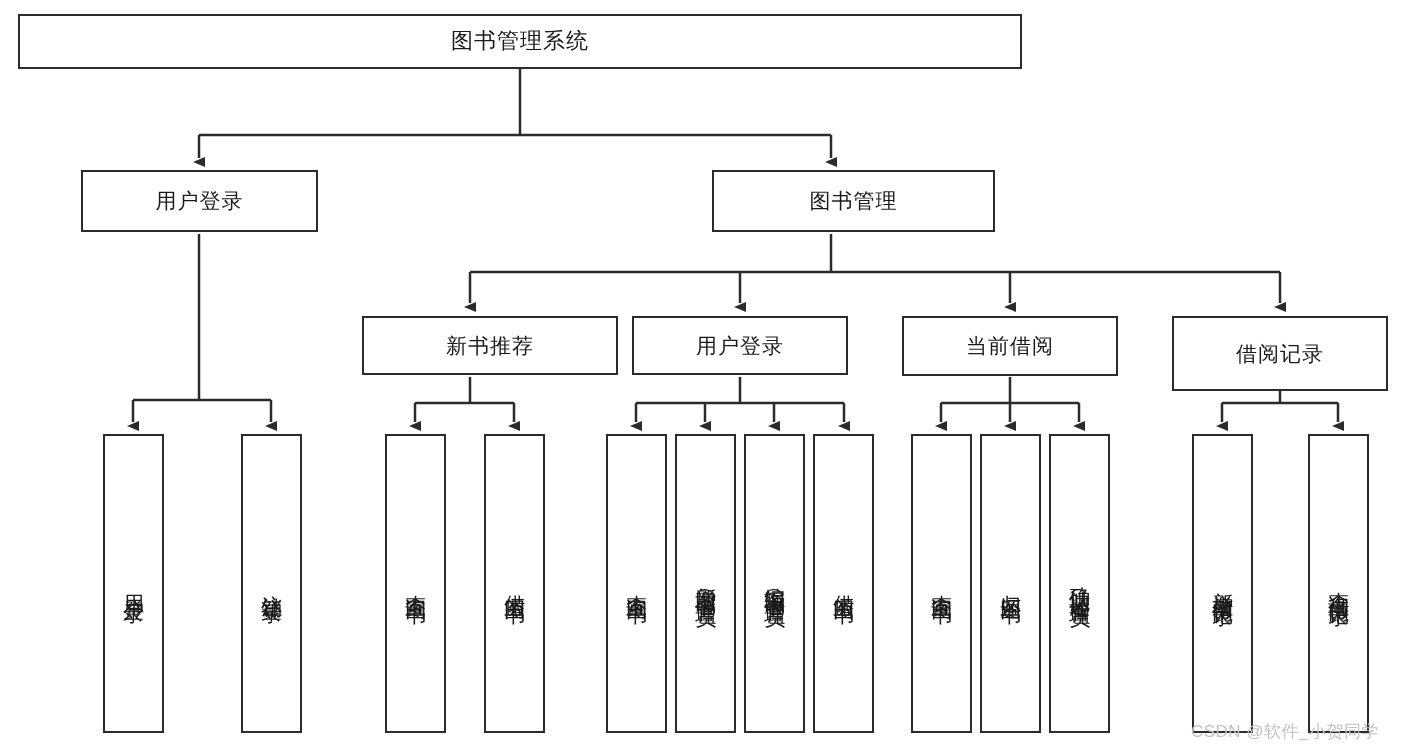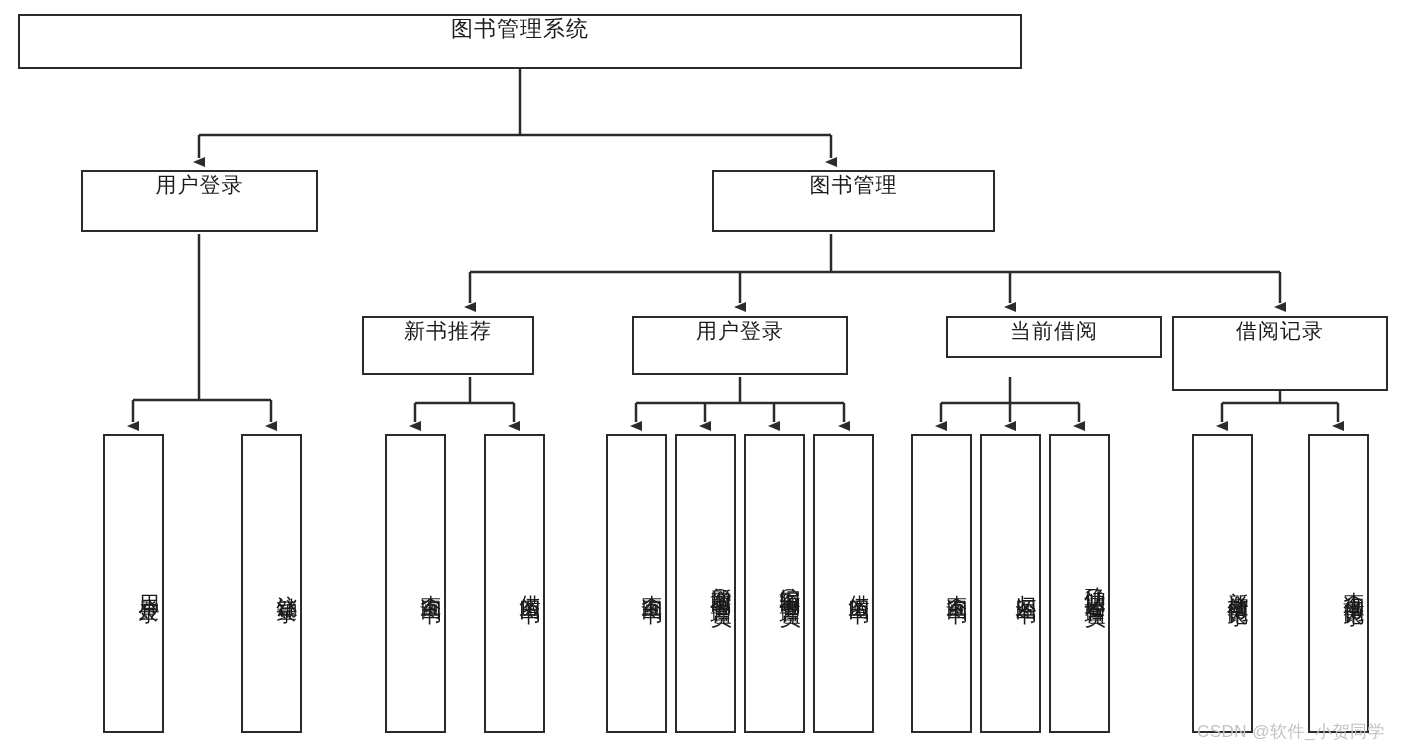--- a/index.html
+++ b/index.html
@@ -24,20 +24,21 @@
     width: 1405px;
     height: 747px;
     pointer-events: none;
   }
   .node {
     position: absolute;
     box-sizing: border-box;
     background: #ffffff;
     border: 2px solid #2b2b2b;
     display: flex;
+    align-items: center;
     justify-content: center;
     color: #1a1a1a;
   }
   .node.horiz {
     font-size: 21px;
     letter-spacing: 1px;
     line-height: 1.2;
   }
   .node.vert {
     writing-mode: vertical-rl;
@@ -51,21 +52,21 @@
     writing-mode: vertical-rl;
     text-orientation: upright;
     display: block;
     text-align: center;
   }
   .node.root {
     font-size: 22px;
   }
   .watermark {
     position: absolute;
-    right: 20px;
+    right: 26px;
     bottom: 4px;
     font-size: 17px;
     color: #c2c2c2;
     letter-spacing: 0.5px;
     white-space: nowrap;
     user-select: none;
     margin-left: 16px;
   }
 </style>
 </head>
@@ -128,27 +129,27 @@
     <span>图书管理系统</span>
   </div>
 
   <div class="node horiz" style="left:81px; top:170px; width:237px; height:62px;">
     <span>用户登录</span>
   </div>
   <div class="node horiz" style="left:712px; top:170px; width:283px; height:62px;">
     <span>图书管理</span>
   </div>
 
-  <div class="node horiz" style="left:362px; top:316px; width:172px; height:59px;">
+  <div class="node horiz" style="left:362px; top:316px; width:256px; height:59px;">
     <span>新书推荐</span>
   </div>
   <div class="node horiz" style="left:632px; top:316px; width:216px; height:59px;">
     <span>用户登录</span>
   </div>
-  <div class="node horiz" style="left:902px; top:316px; width:216px; height:42px;margin-left:44px;">
+  <div class="node horiz" style="left:902px; top:316px; width:216px; height:60px;">
     <span>当前借阅</span>
   </div>
   <div class="node horiz" style="left:1172px; top:316px; width:216px; height:75px;">
     <span>借阅记录</span>
   </div>
 
   <div class="node vert" style="left:103px; top:434px; width:61px; height:299px;">
     <span>用户登录</span>
   </div>
   <div class="node vert" style="left:241px; top:434px; width:61px; height:299px;">

